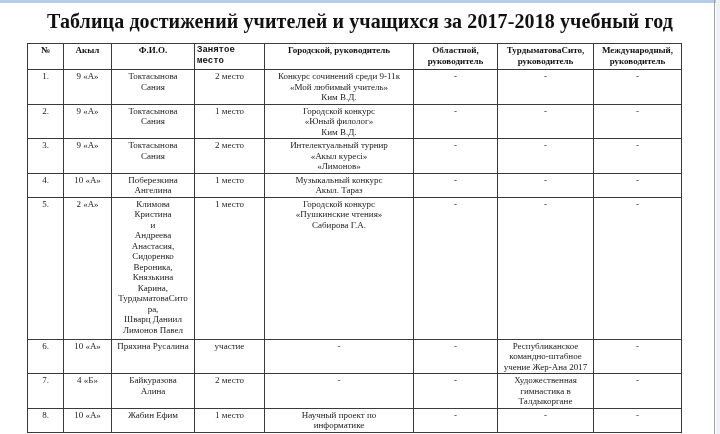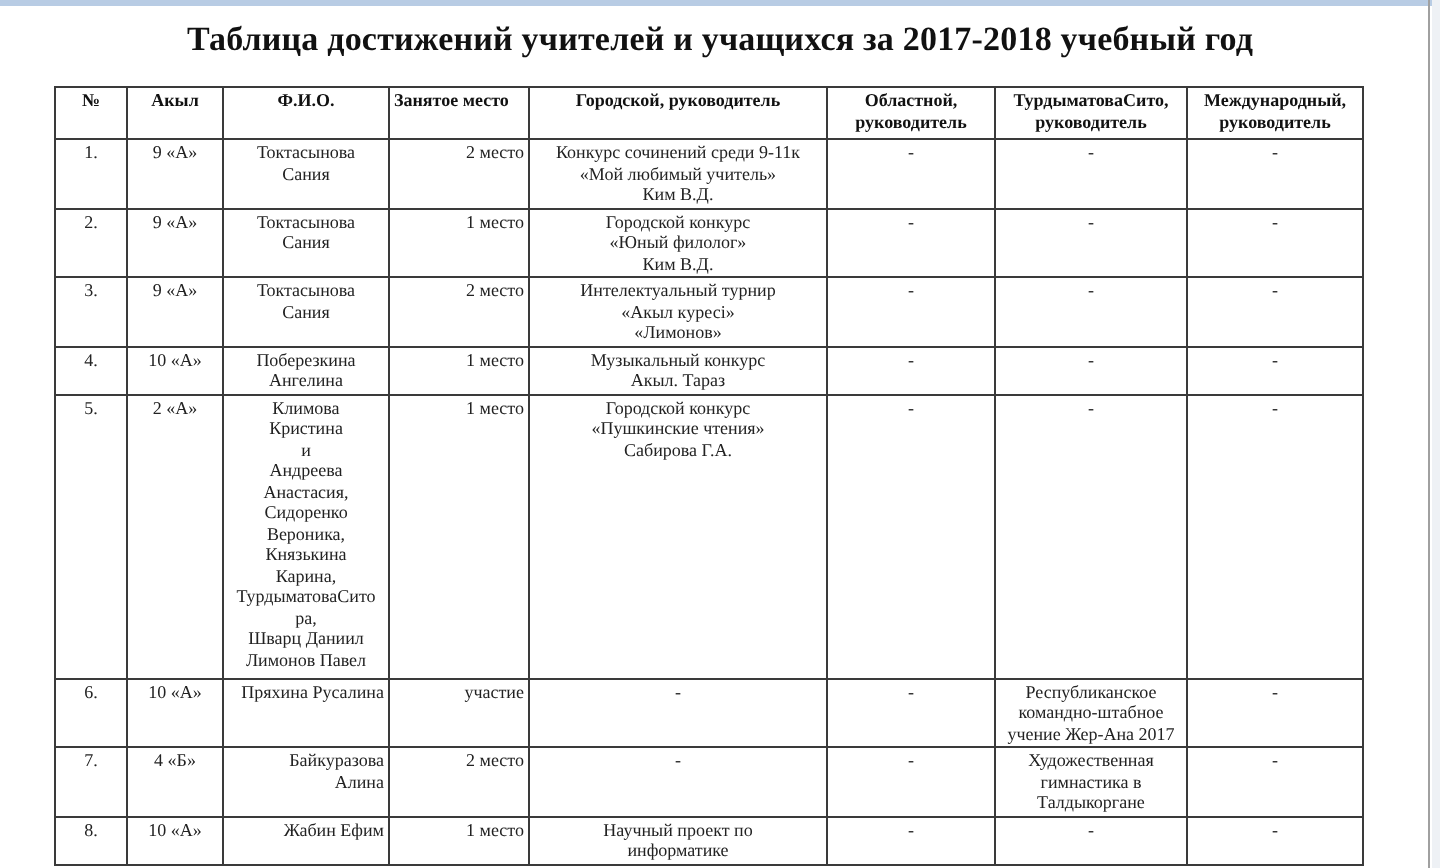--- a/index.html
+++ b/index.html
@@ -16,37 +16,37 @@
   .right-edge {
     position: absolute; left: 714px; top: 0; width: 1px; height: 434px;
     background: #a0a0a0;
   }
   .right-edge2 {
     position: absolute; left: 716px; top: 0; width: 4px; height: 434px;
     background: #eef1f5;
   }
   .title {
     position: absolute; left: 0; top: 10px; width: 720px;
-    text-align: center; font-weight: bold; font-size: 17px;
+    text-align: center; font-weight: bold; font-size: 20px;
     letter-spacing: 0.1px; color: #111;
   }
   table {
     position: absolute; left: 27px; top: 43px;
     border-collapse: collapse; table-layout: fixed;
     width: 654px;
     font-size: 9px; line-height: 10.5px;
   }
   td, th {
     border: 1px solid #3a3a3a; vertical-align: top;
     padding: 1px 2px; overflow: hidden;
   }
   th { font-weight: bold; font-size: 9px; color: #111; text-align: center; }
-  th.left { text-align: left; }
+  th.left { text-align: left; font-family: Liberation Mono, monospace; }
   td.c { text-align: center; }
-  td.l { text-align: right; }
+  td.l { text-align: center; }
   .pre { white-space: pre-line; }
 </style>
 </head>
 <body>
 
 <div class="top-strip"></div>
 <div class="right-edge2"></div>
 <div class="right-edge"></div>
 
 <div class="title">Таблица достижений учителей и учащихся за 2017-2018 учебный год</div>

